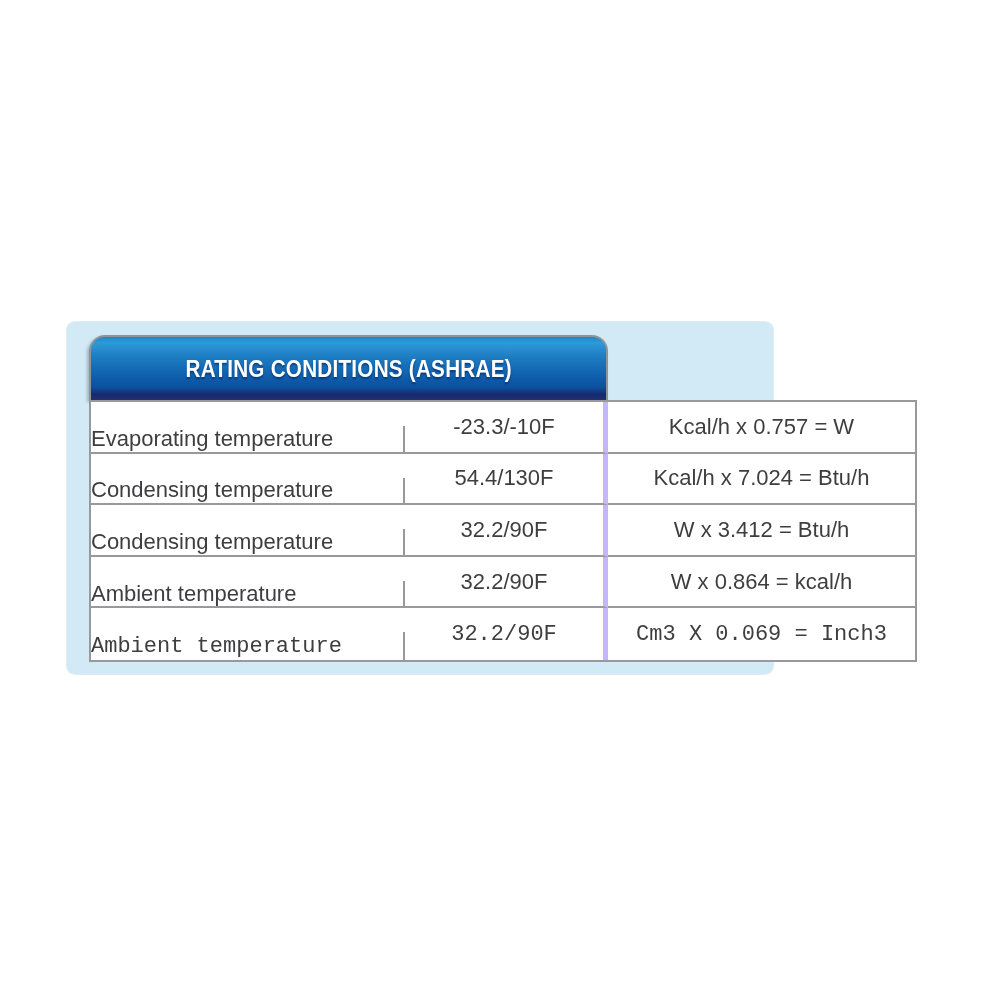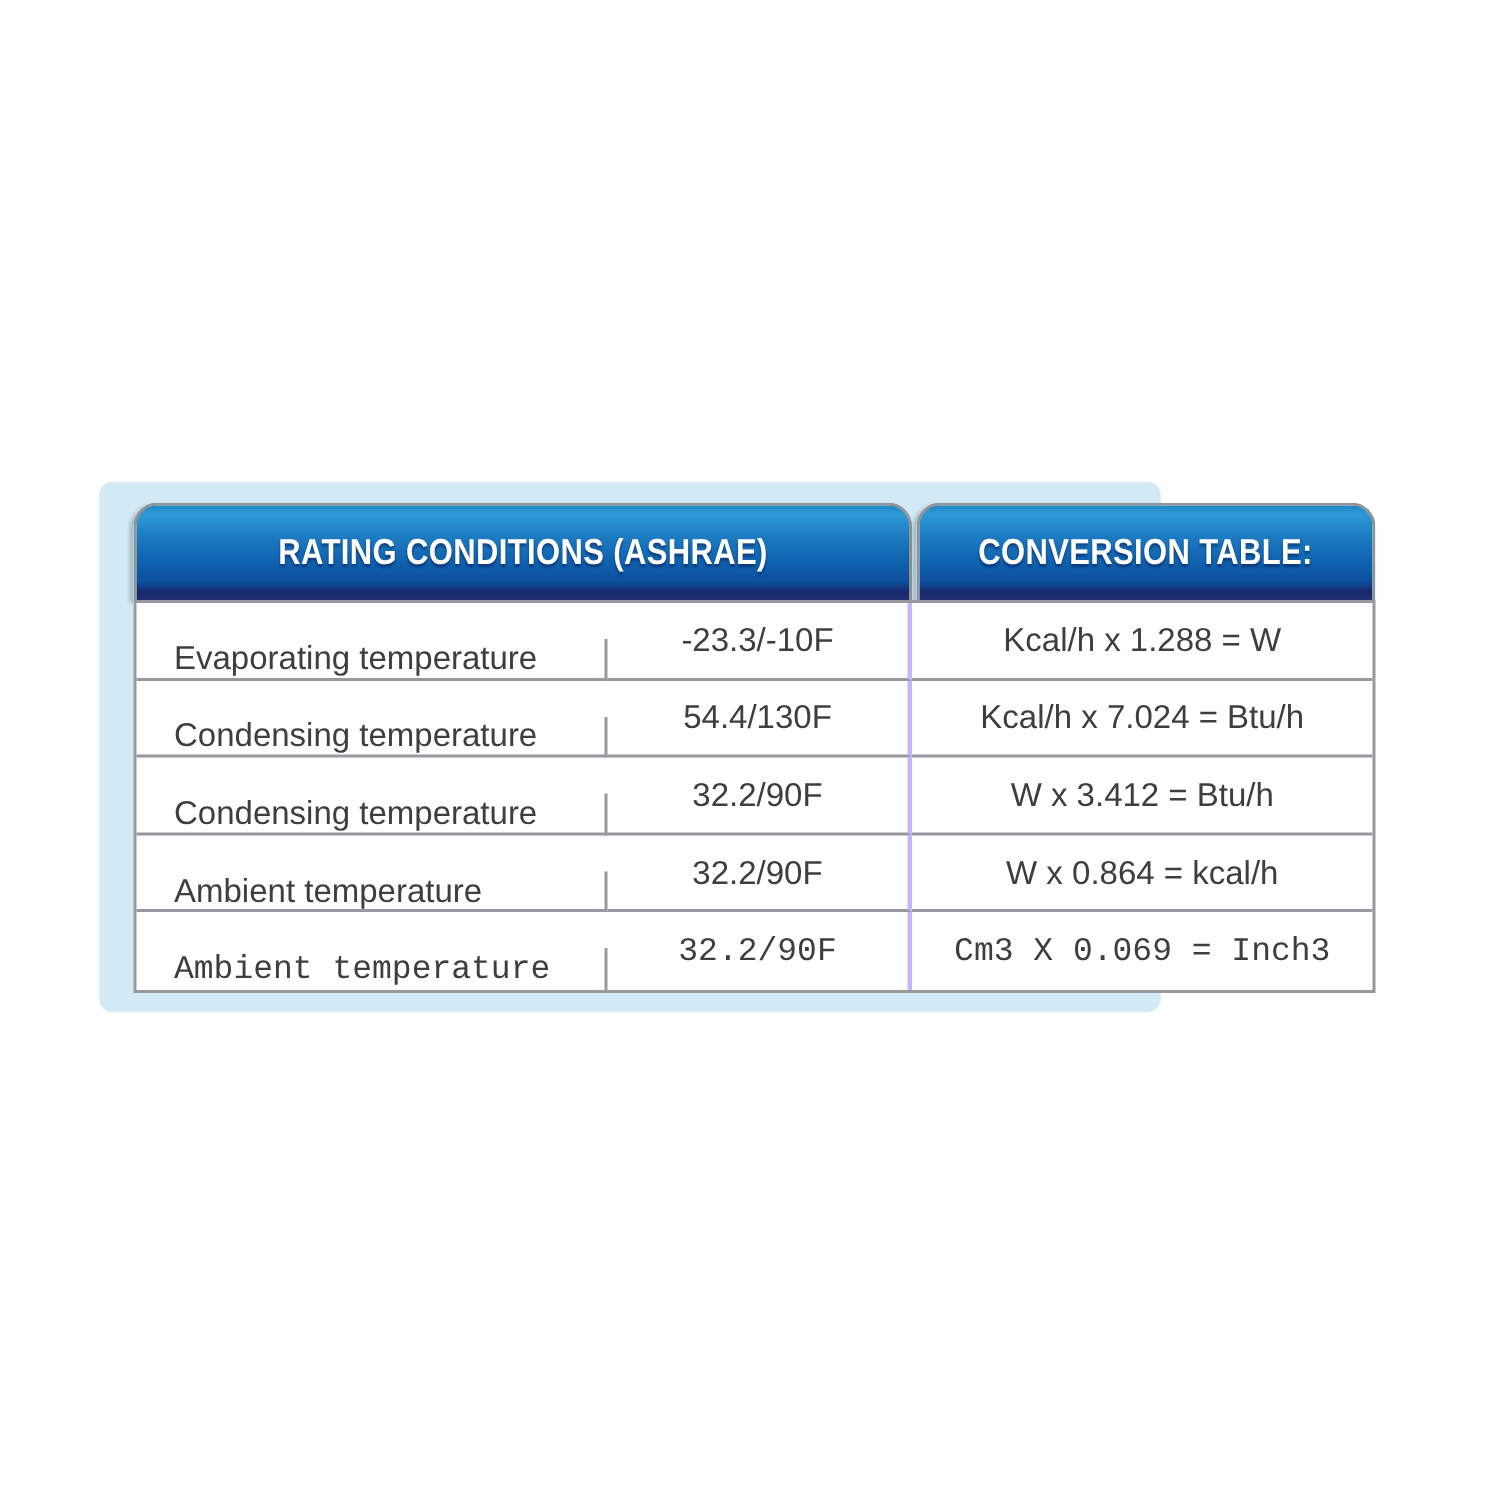--- a/index.html
+++ b/index.html
@@ -76,53 +76,49 @@
     align-items: center;
     font-size: 22px;
     color: #3e3e40;
     border-bottom: 2px solid #97999c;
     box-sizing: border-box;
     white-space: nowrap;
     overflow: hidden;
   }
   .col-label {
     justify-content: flex-start;
-    padding-left: 25px;
     border-right: 2px solid #97999c;
     margin-top: 24px;
   }
   .col-value {
     justify-content: center;
-    border-right: 3px solid #c4b5fd;
+    border-right: 5px solid #c4b5fd;
   }
   .col-conv {
     justify-content: center;
   }
   .row:last-child .cell { border-bottom: none; font-family: Liberation Mono, monospace; }
 </style>
 </head>
 <body>
 
 <div class="page">
   <div class="panel">
 
     <div class="tab tab-left">
       <span class="tab-label">RATING CONDITIONS (ASHRAE)</span>
     </div>
 
-    <div class="tab tab-right">
-      <span class="tab-label">CONVERSION TABLE:</span>
-    </div>
 
     <div class="body-grid">
 
       <div class="row">
         <div class="cell col-label">Evaporating temperature</div>
         <div class="cell col-value">-23.3/-10F</div>
-        <div class="cell col-conv">Kcal/h x 1.288 = W</div>
+        <div class="cell col-conv">Kcal/h x 0.757 = W</div>
       </div>
 
       <div class="row">
         <div class="cell col-label">Condensing temperature</div>
         <div class="cell col-value">54.4/130F</div>
         <div class="cell col-conv">Kcal/h x 7.024 = Btu/h</div>
       </div>
 
       <div class="row">
         <div class="cell col-label">Condensing temperature</div>

